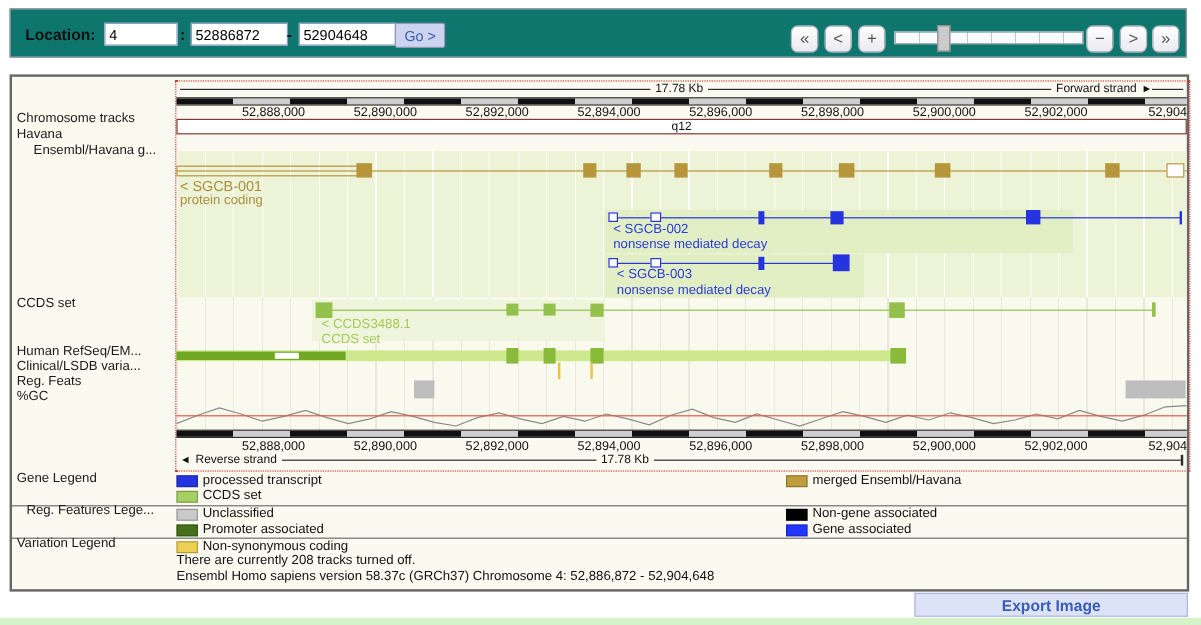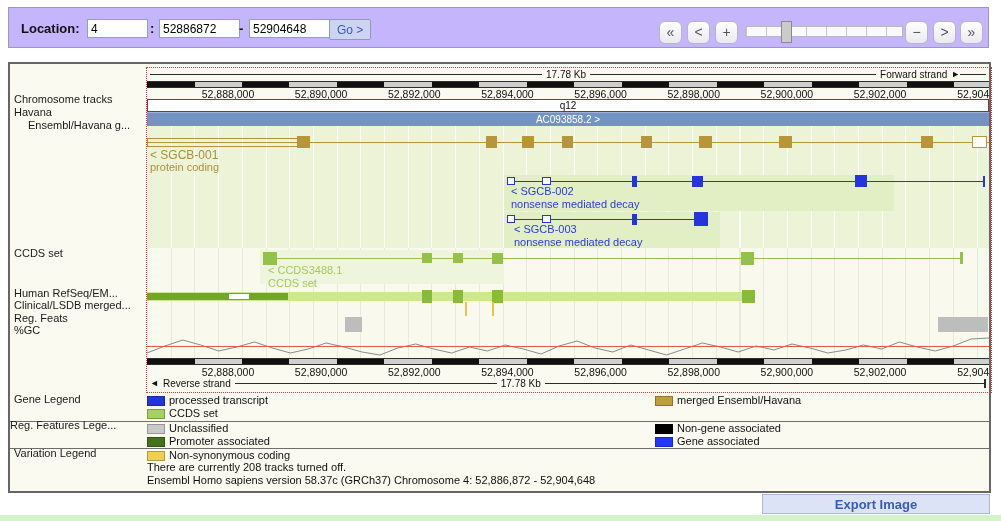--- a/index.html
+++ b/index.html
@@ -1,21 +1,21 @@
 <!DOCTYPE html>
 <html><head>
 <meta charset="utf-8">
 <style>
   html,body{margin:0;padding:0;background:#fff;}
   .page{position:relative;width:1001px;height:521px;background:#fff;overflow:hidden;
         font-family:"Liberation Sans","DejaVu Sans",sans-serif;color:#111;}
   .abs{position:absolute;}
 
   
-  .toolbar{left:8px;top:7px;width:981px;height:41px;background:#c4b5fd;
+  .toolbar{left:8px;top:7px;width:981px;height:41px;background:#0f766e;
            border:1px solid #9b9bab;box-sizing:border-box;}
   .loc-label{left:12px;top:13px;font-weight:bold;font-size:13px;}
   .loc-input{position:absolute;top:11px;height:17px;border:1px solid #8aa0c8;background:#fff;
              font-family:inherit;font-size:12px;padding:0 3px;}
   .sep{top:13px;font-weight:bold;font-size:13px;}
   .go-btn{left:320px;top:11px;height:21px;padding:0 7px;background:#ccd4ef;border:1px solid #9099b8;
           color:#3c5ab8;font-size:12px;font-family:inherit;border-radius:2px;}
   .zbtn{position:absolute;top:13px;width:23px;height:23px;background:linear-gradient(#ffffff,#e9e9f0);
         border:1px solid #b5b5c5;border-radius:6px;color:#555;font-size:14px;line-height:21px;
         text-align:center;box-sizing:border-box;font-family:inherit;padding:0;}
@@ -102,21 +102,20 @@
       <span class="tick-label" style="left: 267.3px;">52,892,000</span>
       <span class="tick-label" style="left: 360.45px;">52,894,000</span>
       <span class="tick-label" style="left: 453.6px;">52,896,000</span>
       <span class="tick-label" style="left: 546.75px;">52,898,000</span>
       <span class="tick-label" style="left: 639.9px;">52,900,000</span>
       <span class="tick-label" style="left: 733.05px;">52,902,000</span>
       <span class="tick-label" style="left: 826.2px;">52,904</span>
     </div>
 
   <div class="abs band">q12</div>
-  <div class="abs contig">AC093858.2 &gt;</div>
 
   <div class="abs gene-region"></div>
   <div class="abs cream-region"></div>
 
   <div id="features"></div>
 
   <svg id="gc-svg" class="abs" style="left:147px;top:333px;" width="842" height="26">
       <polyline points="0.0,20 17.9,13 35.8,7 53.7,12 71.7,18 89.6,14 107.5,9 125.4,15 143.3,20 161.2,16 179.1,10 197.1,14 215.0,19 232.9,22 250.8,15 268.7,11 286.6,16 304.6,20 322.5,14 340.4,18 358.3,12 376.2,16 394.1,21 412.0,13 430.0,8 447.9,15 465.8,19 483.7,12 501.6,17 519.5,22 537.4,16 555.4,10 573.3,14 591.2,19 609.1,13 627.0,17 644.9,11 662.9,15 680.8,20 698.7,17 716.6,12 734.5,16 752.4,9 770.3,14 788.3,18 806.2,13 824.1,6 842.0,5" fill="none" stroke="#8a8a8a" stroke-width="1"></polyline>
     </svg>
   <div class="abs gc-baseline"></div>
@@ -152,25 +151,25 @@
   <div class="footer-line" style="top:461px;">There are currently 208 tracks turned off.</div>
   <div class="footer-line" style="top:474px;">Ensembl Homo sapiens version 58.37c (GRCh37) Chromosome 4: 52,886,872 - 52,904,648</div>
 
   <button class="abs export-btn">Export Image</button>
   <div class="abs bottom-stripe"></div>
 <div class="track-label" style="position: absolute; left: 14px; top: 93px;">Chromosome tracks</div>
     <div class="track-label" style="position: absolute; left: 14px; top: 106px;">Havana</div>
     <div class="track-label" style="position: absolute; left: 28px; top: 119px;">Ensembl/Havana g...</div>
     <div class="track-label" style="position: absolute; left: 14px; top: 247px;">CCDS set</div>
     <div class="track-label" style="position: absolute; left: 14px; top: 287px;">Human RefSeq/EM...</div>
-    <div class="track-label" style="position: absolute; left: 14px; top: 299px;">Clinical/LSDB merged...</div>
+    <div class="track-label" style="position: absolute; left: 14px; top: 299px;">Clinical/LSDB varia...</div>
     <div class="track-label" style="position: absolute; left: 14px; top: 312px;">Reg. Feats</div>
     <div class="track-label" style="position: absolute; left: 14px; top: 324px;">%GC</div>
     <div class="track-label" style="position: absolute; left: 14px; top: 393px;">Gene Legend</div>
-    <div class="track-label" style="position: absolute; left: 10px; top: 419px; text-align: center;">Reg. Features Lege...</div>
+    <div class="track-label" style="position: absolute; left: 22px; top: 419px; text-align: center;">Reg. Features Lege...</div>
     <div class="track-label" style="position: absolute; left: 14px; top: 447px;">Variation Legend</div>
     <div style="position: absolute; left: 147px; top: 142px; width: 842px; height: 1px; background: rgb(182, 149, 59);"></div>
     <div style="position: absolute; left: 147px; top: 138px; width: 153px; height: 9px; border: 1px solid rgb(182, 149, 59); box-sizing: border-box;"></div>
     <div style="position: absolute; left: 297px; top: 136px; width: 13px; height: 12px; background: rgb(182, 149, 59);"></div>
     <div style="position: absolute; left: 486px; top: 136px; width: 11px; height: 12px; background: rgb(182, 149, 59);"></div>
     <div style="position: absolute; left: 522px; top: 136px; width: 12px; height: 12px; background: rgb(182, 149, 59);"></div>
     <div style="position: absolute; left: 562px; top: 136px; width: 11px; height: 12px; background: rgb(182, 149, 59);"></div>
     <div style="position: absolute; left: 641px; top: 136px; width: 11px; height: 12px; background: rgb(182, 149, 59);"></div>
     <div style="position: absolute; left: 699px; top: 136px; width: 13px; height: 12px; background: rgb(182, 149, 59);"></div>
     <div style="position: absolute; left: 779px; top: 136px; width: 13px; height: 12px; background: rgb(182, 149, 59);"></div>

